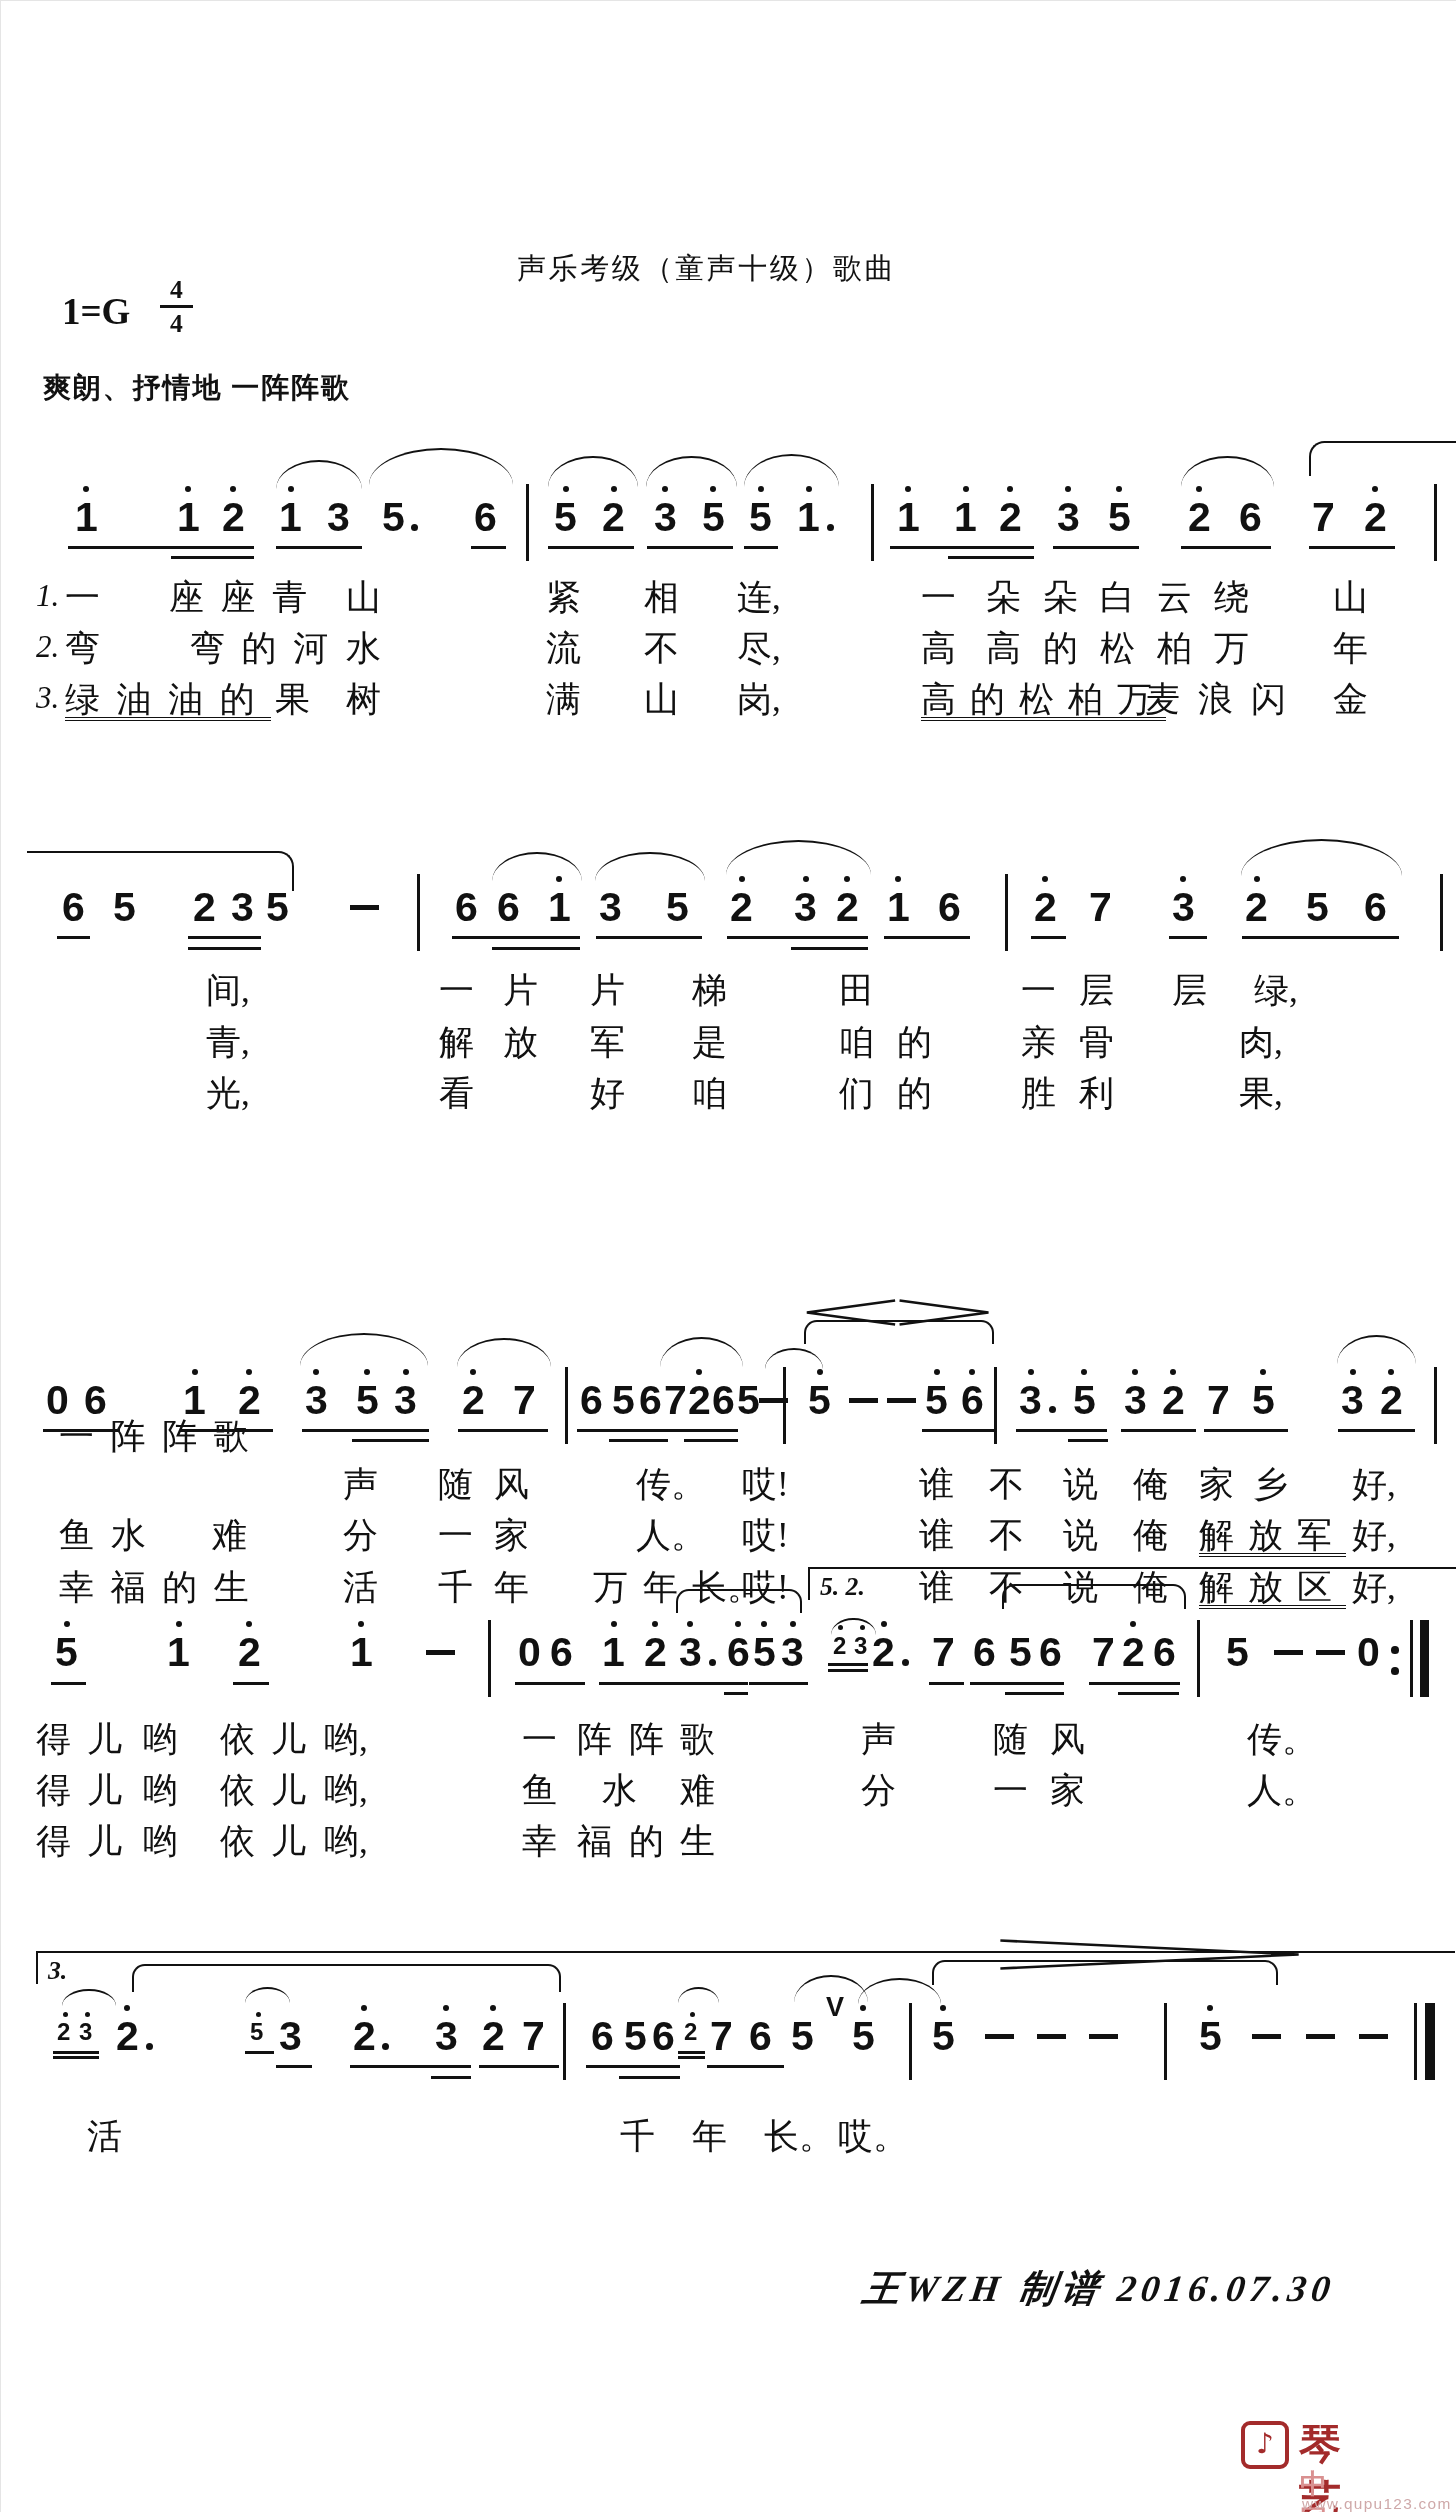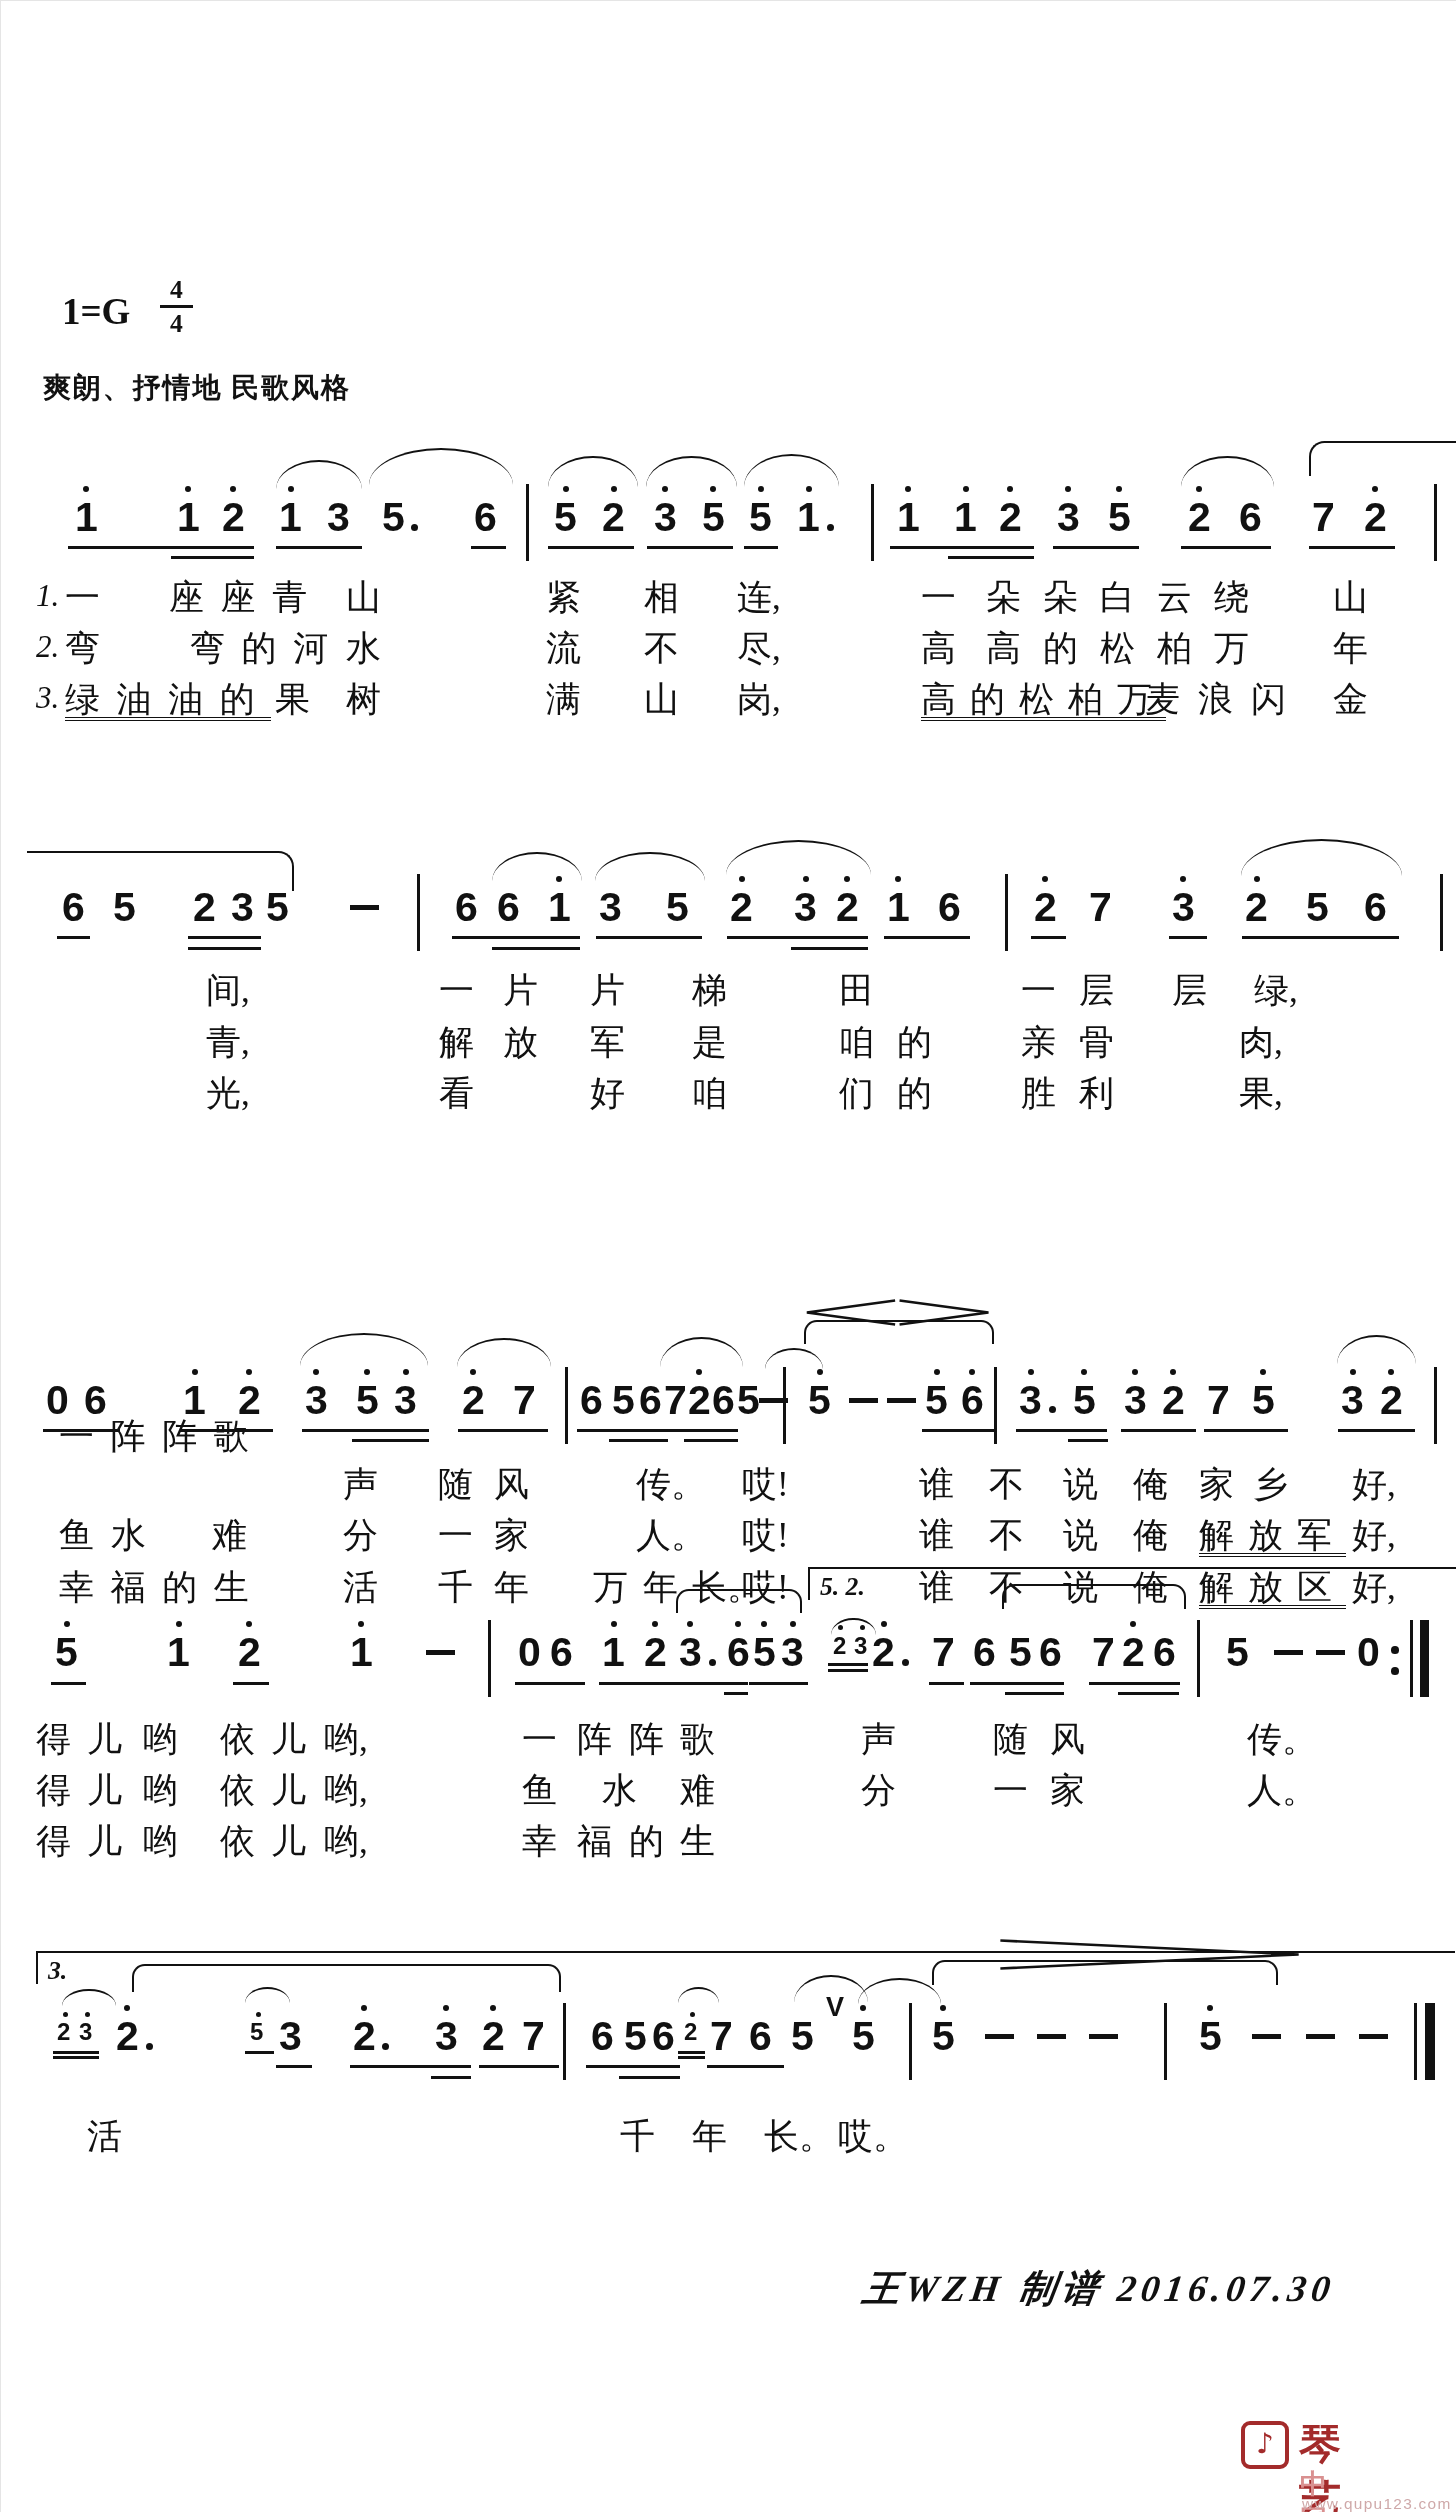--- a/index.html
+++ b/index.html
@@ -33,27 +33,28 @@
   .logoname{position:absolute;left:58px;top:0;font-size:42px;font-weight:700;color:#a32b2b;
             font-family:"Liberation Sans",sans-serif;letter-spacing:2.6px;}
   .wm{position:absolute;left:59px;top:49px;font-size:27px;font-weight:700;color:#d99090;letter-spacing:2.6px;}
   .url{position:absolute;left:61px;top:78px;font-size:15.4px;color:#cfa9a9;
        font-family:"Liberation Sans",sans-serif;letter-spacing:1.3px;}
 </style>
 </head>
 <body>
 
 <div id="sheet">
+  <div class="subtitle">声乐考级（童声十级）歌曲</div>
   <div class="key">1=G</div>
   <div class="meter">
     <span class="mn">4</span>
     <span class="mline"></span>
     <span class="mn">4</span>
   </div>
-  <div class="tempo">爽朗、抒情地 民歌风格</div>
+  <div class="tempo">爽朗、抒情地 一阵阵歌</div>
 
   <div class="maker">王WZH 制谱 2016.07.30</div>
 
   <div class="logo">
     <div class="logoicon">♪</div>
     <div class="logoname">琴艺谱</div>
     <div class="wm">中国曲谱网</div>
     <div class="url">www.qupu123.com</div>
   </div>
 <div class="d" style="left: 74px; top: 496px; font-size: 41px;">1</div>

